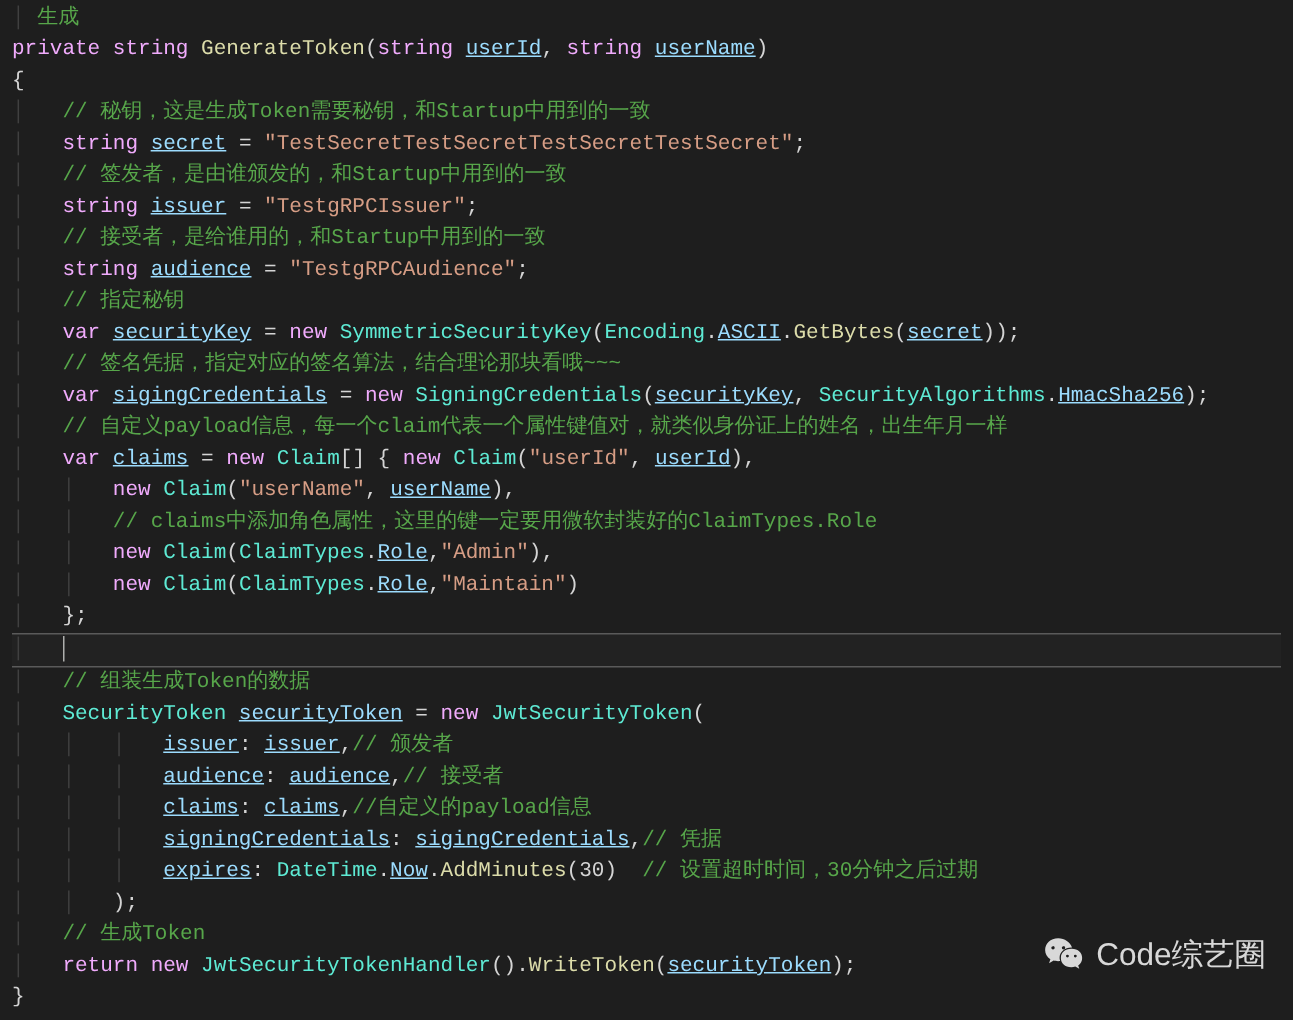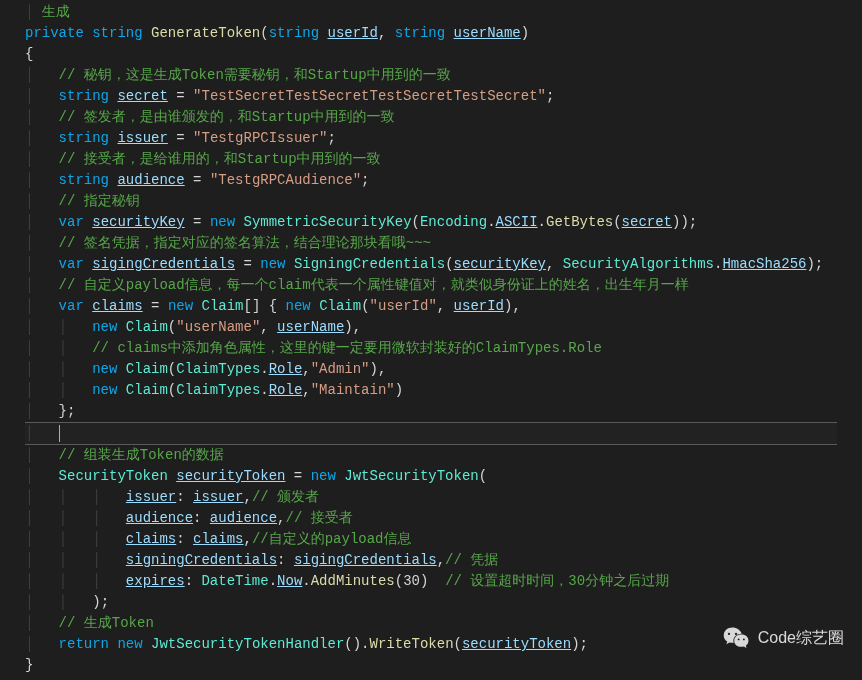--- a/index.html
+++ b/index.html
@@ -8,28 +8,28 @@
       font-family: Consolas, 'Courier New', monospace;
       font-size: 14px;
       line-height: 1.5;
       color: #d4d4d4;
       width: 862px;
       height: 680px;
       overflow: hidden;
       position: relative;
     }
     .code-container {
-      padding: 2px 25px;
+      padding: 2px 8px;
       white-space: pre;
     }
     .line {
       display: block;
       min-height: 21px;
     }
-    .keyword { color: #0ea5e9; }
+    .keyword { color: #f0abfc; }
     .string { color: #d69d85; }
     .comment { color: #57a64a; }
     .type { color: #5eead4; }
     .method { color: #dcdcaa; }
     .identifier { color: #9cdcfe; text-decoration: underline; }
     .punct { color: #d4d4d4; }
     .paren { color: #d4d4d4; }
     .highlight-line {
       background: rgba(255,255,255,0.02);
       border-top: 1px solid #5a5a5a;
@@ -38,21 +38,21 @@
     }
     .watermark {
       position: absolute;
       right: 18px;
       bottom: 28px;
       display: flex;
       align-items: center;
       gap: 8px;
       color: #e8e8e8;
       font-family: sans-serif;
-      font-size: 16px;
+      font-size: 21px;
       font-weight: 500;
       opacity: 0.92;
     }
     .watermark-icon {
       width: 28px;
       height: 28px;
     }
     .guide { color: #404040; }
   </style>
 </head>

